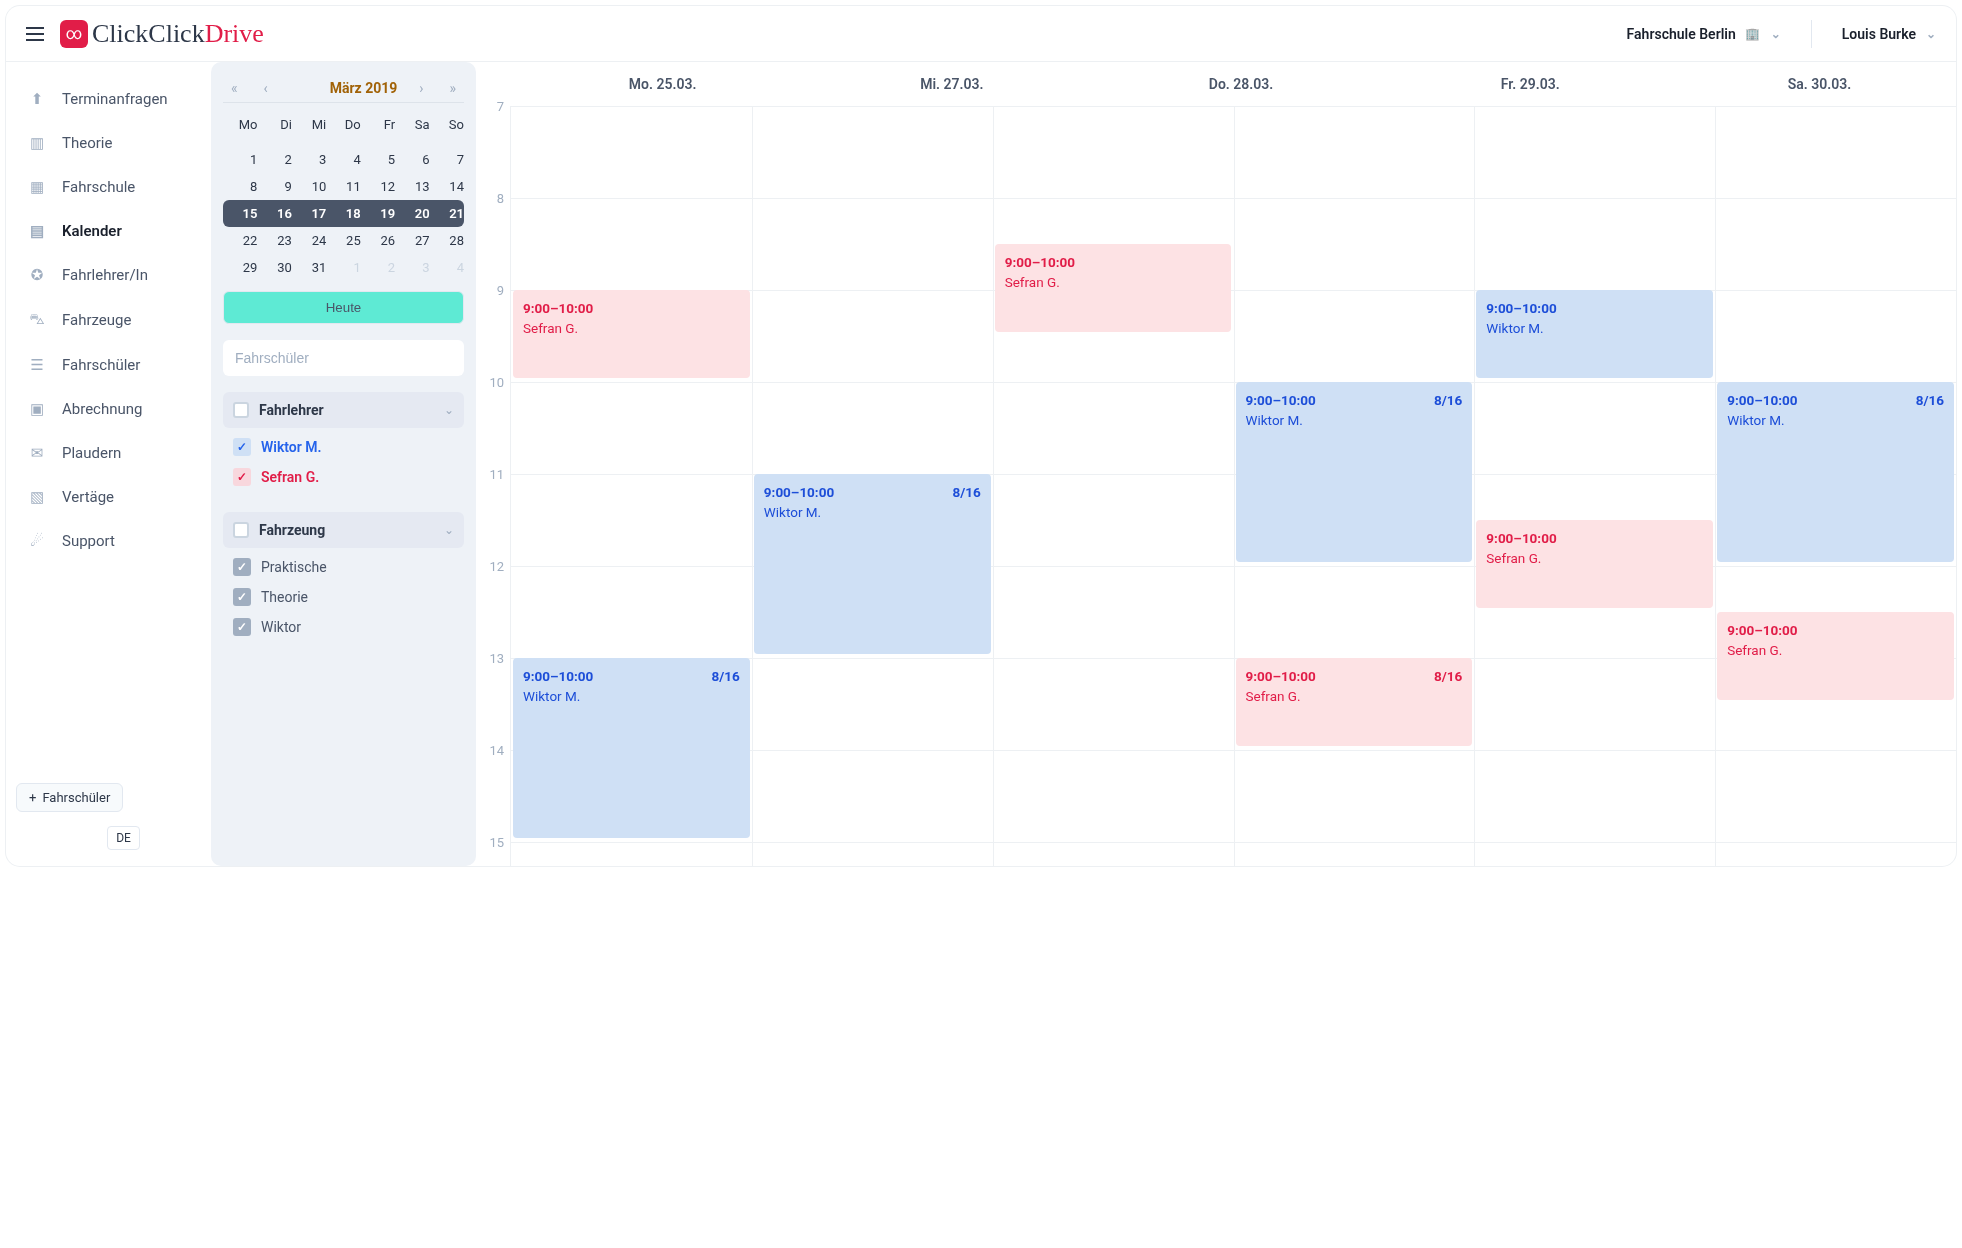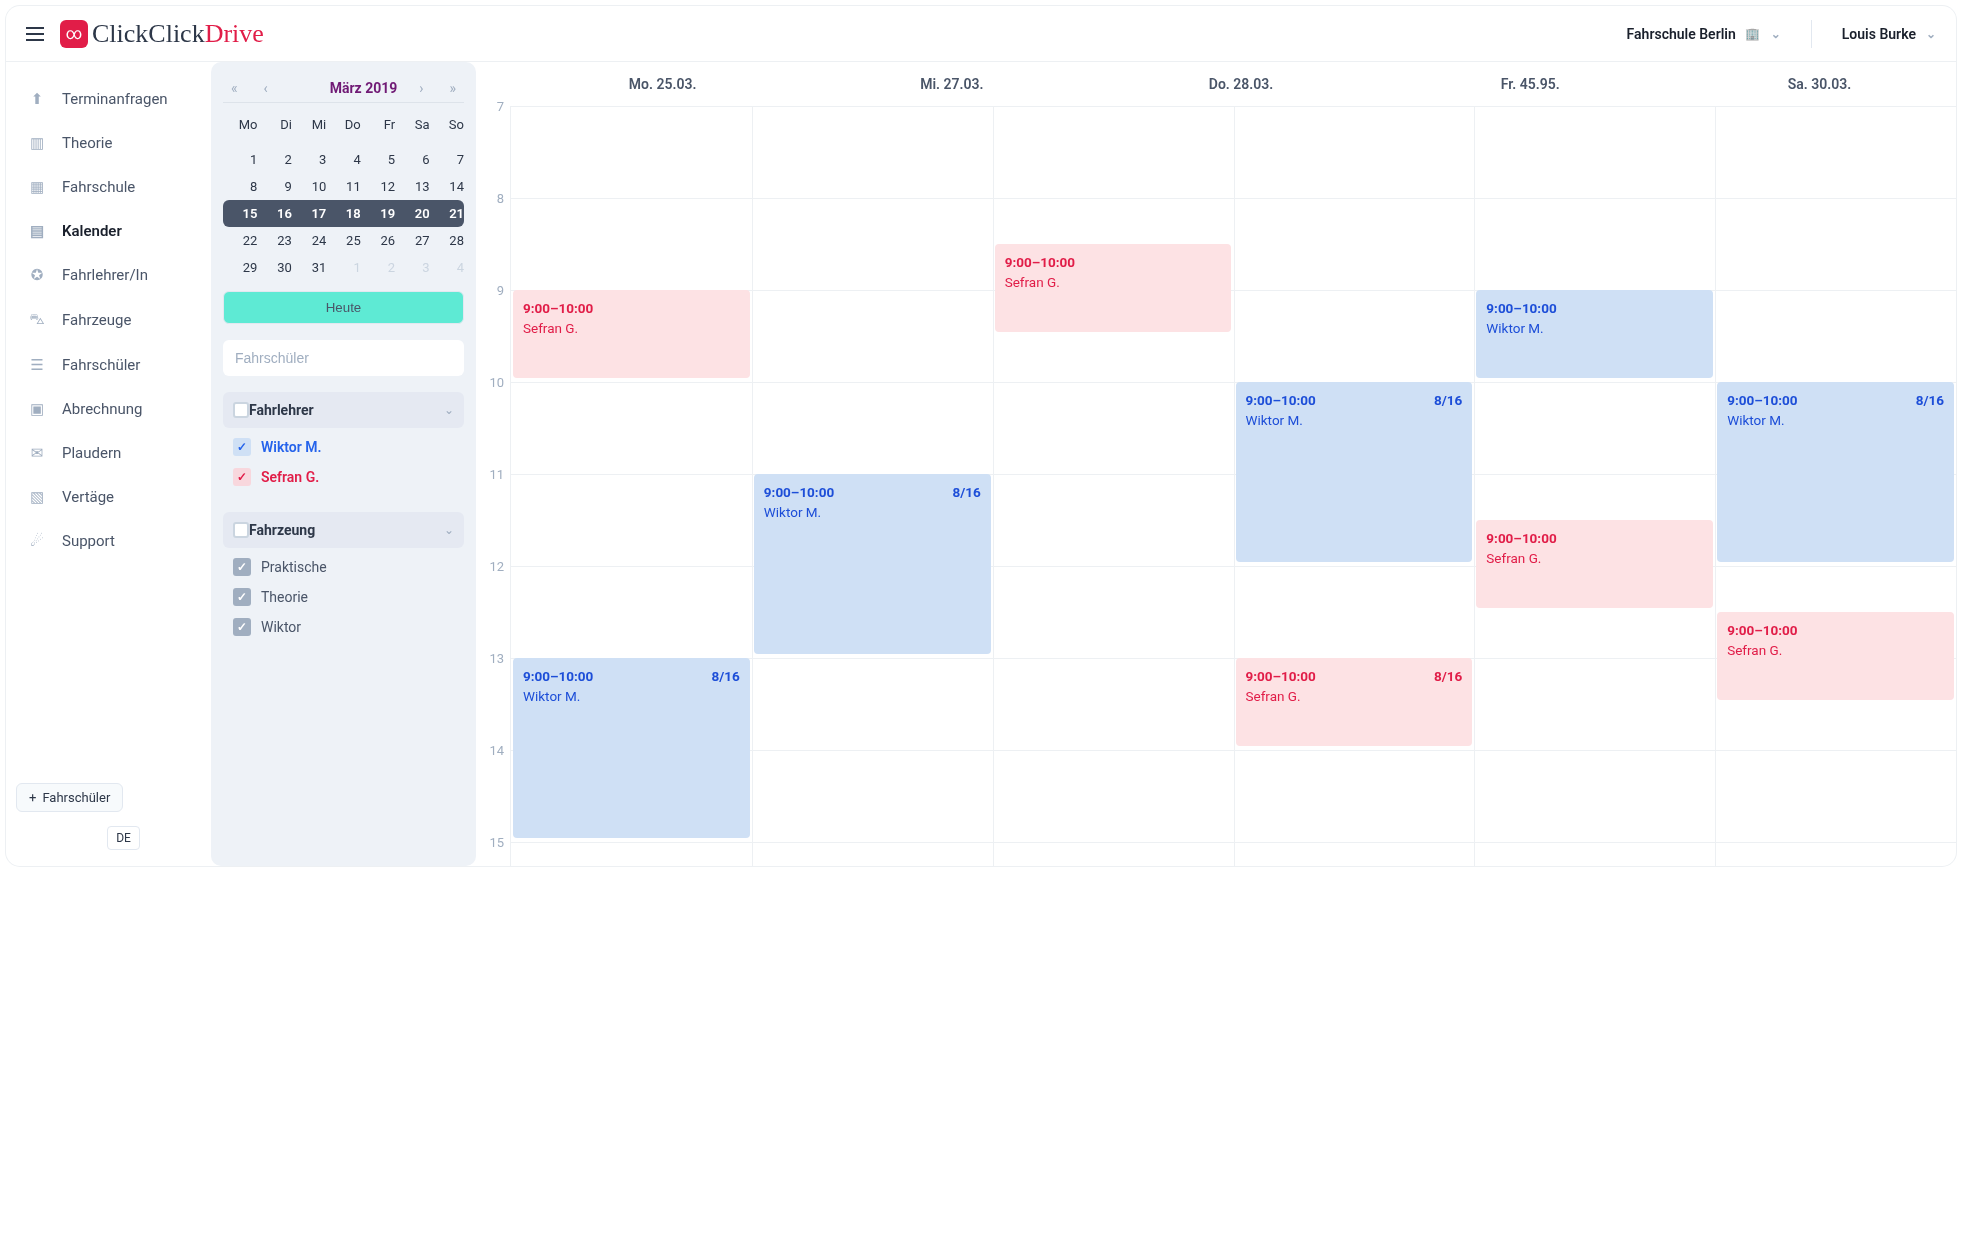--- a/index.html
+++ b/index.html
@@ -37,34 +37,34 @@
   .nav-item .ico { width:18px; text-align:center; color:#a0aec0;}
   .nav-item.active { font-weight:600; color:#1a202c;}
   .sidebar-bottom { display:flex; flex-direction:column; gap:14px; align-items:flex-start;}
   .add-btn { display:flex; align-items:center; gap:6px; background:#f7fafc; border:1px solid #e2e8f0; padding:6px 12px; border-radius:6px; font-size:13px; cursor:pointer;}
   .lang { border:1px solid #e2e8f0; border-radius:4px; padding:4px 8px; font-size:12px; align-self:center; margin-left:30px; cursor:pointer;}
 
   .panel { width:265px; background:#eef2f7; padding:12px; display:flex; flex-direction:column; gap:16px; border-radius:10px;}
   .mini-cal { }
   .mini-head { display:flex; align-items:center; justify-content:space-between; padding:6px 4px;}
   .mini-head .navbtn { color:#a0aec0; cursor:pointer; padding:0 4px; font-size:14px;}
-  .mini-title { font-weight:700; color:#701a75;padding-left:40px;}
+  .mini-title { font-weight:700; color:#a16207;padding-left:40px;}
   .mini-grid { border-top:1px solid #dde3ea; padding-top:8px;}
   .mini-row { display:grid; grid-template-columns: repeat(7, 1fr); text-align:center; }
   .mini-row.dow { color:#718096; font-size:12px; padding-bottom:8px;}
   .mini-row .cell { padding:6px 0; font-size:13px; color:#2d3748; cursor:pointer;text-align:right;}
   .mini-row .cell.other { color:#cbd5e0;}
   .mini-row.selected { background:#4a5568; border-radius:6px;}
   .mini-row.selected .cell { color:#fff; font-weight:600;}
   .today-btn { width:100%; margin-top:10px; background:#5eead4; border:1px solid #e2e8f0; border-radius:6px; padding:8px; cursor:pointer; color:#4a5568;}
   .search { width:100%; background:#fff; border:none; border-radius:6px; padding:10px 12px; font-size:14px; color:#4a5568;}
   .search::placeholder { color:#a0aec0;}
   .filter-group {}
   .filter-head { display:flex; align-items:center; justify-content:space-between; background:#e5e9f2; padding:10px 10px; border-radius:6px; cursor:pointer;}
-  .filter-head .hl { display:flex; align-items:center; gap:0;}
+  .filter-head .hl { display:flex; align-items:center; gap:10px;}
   .filter-head .box { width:16px; height:16px; border:2px solid #cbd5e0; border-radius:3px; background:#fff;}
   .filter-head .ttl { font-weight:700; color:#2d3748;}
   .checklist { padding:8px 2px; display:flex; flex-direction:column; gap:8px;}
   .check-item { display:flex; align-items:center; gap:10px; padding:2px 8px; cursor:pointer;}
   .check-item .cb { width:18px; height:18px; border-radius:3px; display:flex; align-items:center; justify-content:center; color:#fff; font-size:12px;}
   .cb.blue { background:#cfe0f5;} .cb.blue::after{content:"✓"; color:#2563eb; font-weight:bold;}
   .cb.red  { background:#f8d7dd;} .cb.red::after{content:"✓"; color:#e11d48; font-weight:bold;}
   .cb.gray { background:#a0aec0;} .cb.gray::after{content:"✓"; color:#fff; font-weight:bold;}
   .check-item .lbl.blue { color:#2563eb; font-weight:600;}
   .check-item .lbl.red  { color:#e11d48; font-weight:600;}
@@ -291,21 +291,21 @@
             </div>
       </div>
     </div>
 
     <div class="schedule">
       <div class="sched-head" id="sched-head">
             <div class="gutter-h"></div>
             <div class="daycol-h">Mo. 25.03.</div>
             <div class="daycol-h">Mi. 27.03.</div>
             <div class="daycol-h">Do. 28.03.</div>
-            <div class="daycol-h">Fr. 45.95.</div>
+            <div class="daycol-h">Fr. 29.03.</div>
             <div class="daycol-h">Sa. 30.03.</div>
           </div>
       <div class="sched-body">
         <div class="gutter" id="gutter">
               <div class="hour" style="top: 0px;">7</div>
               <div class="hour" style="top: 92px;">8</div>
               <div class="hour" style="top: 184px;">9</div>
               <div class="hour" style="top: 276px;">10</div>
               <div class="hour" style="top: 368px;">11</div>
               <div class="hour" style="top: 460px;">12</div>

